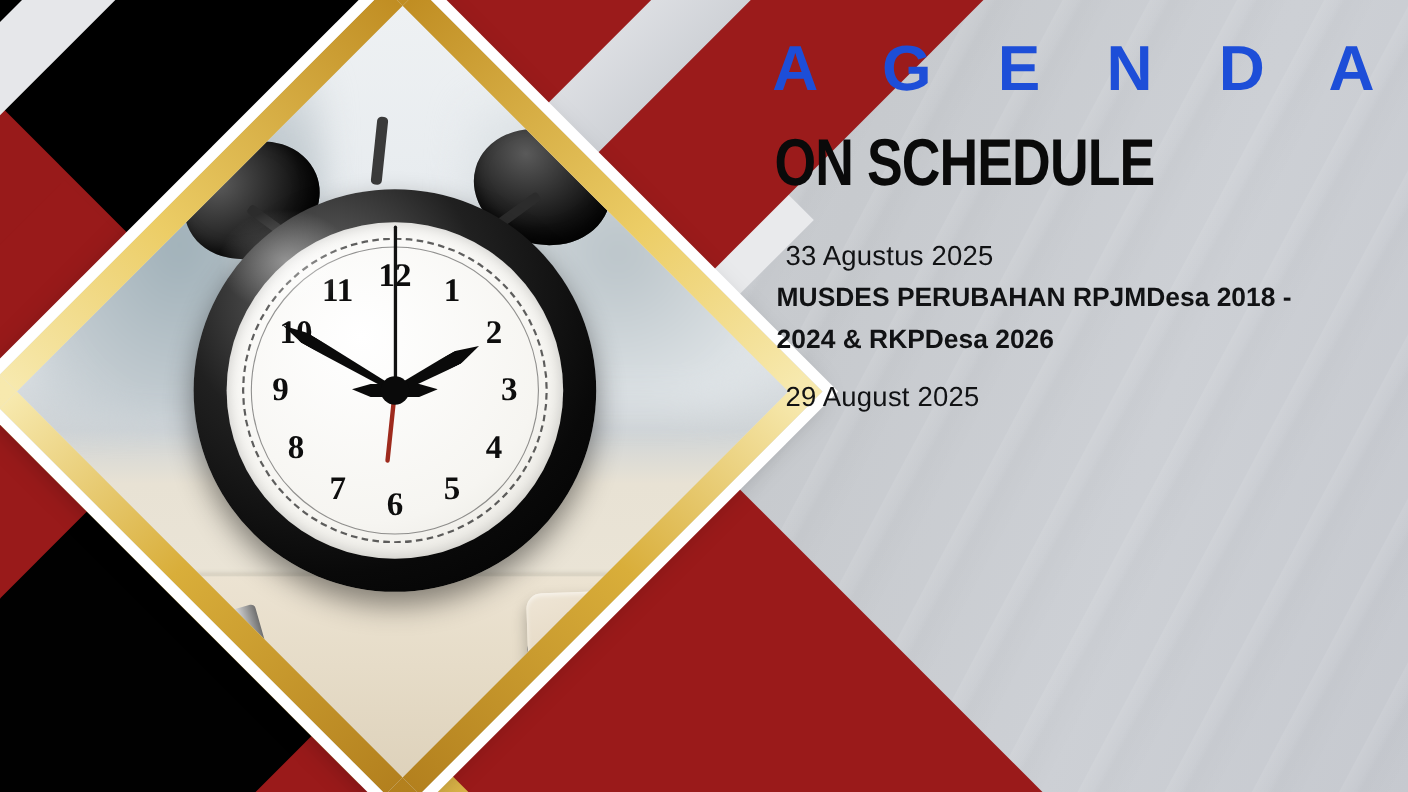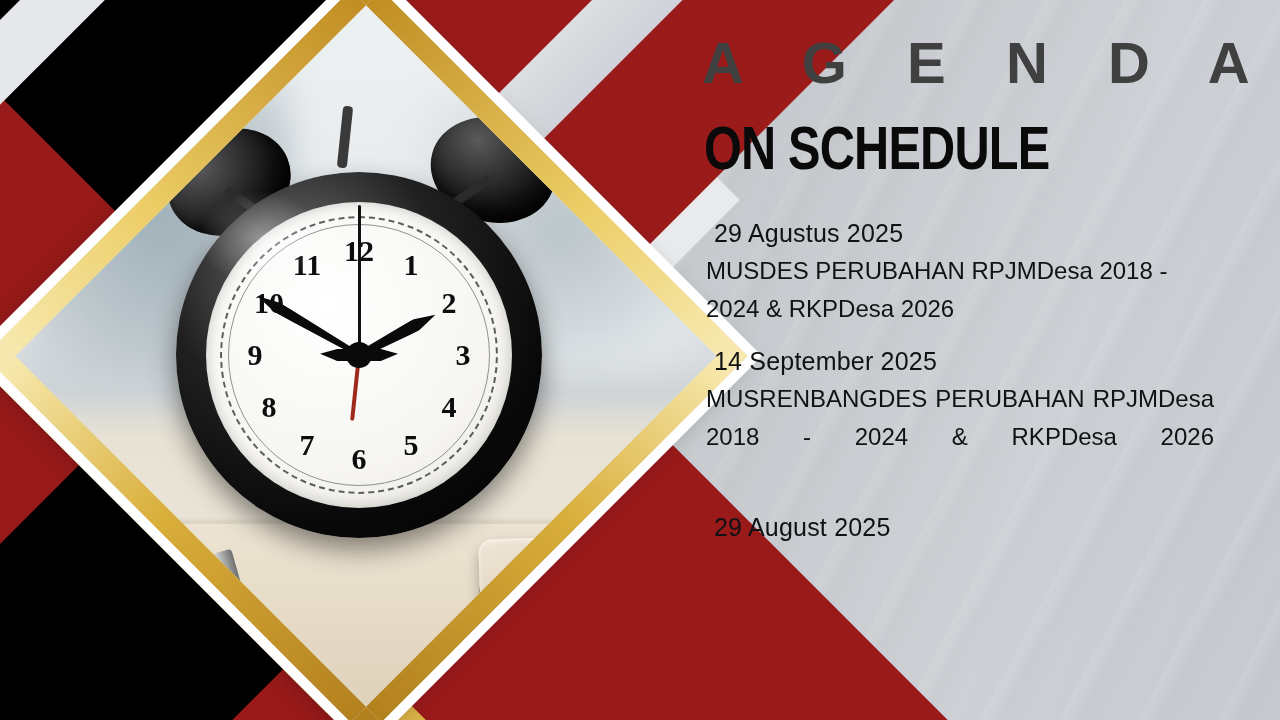--- a/index.html
+++ b/index.html
@@ -388,21 +388,21 @@
   }
   .title-agenda {
     position: absolute;
     left: 10px;
     top: 32px;
     font-family: "Liberation Sans", sans-serif;
     font-weight: 700;
     font-size: 58px;
     line-height: 62px;
     letter-spacing: 22px;
-    color: #404040;
+    color: #1d4ed8;
     white-space: nowrap;
   }
   .title-sub {
     position: absolute;
     left: 12px;
     top: 112px;
     font-family: "Liberation Sans", sans-serif;
     font-weight: 700;
     font-size: 58px;
     line-height: 70px;
@@ -427,21 +427,21 @@
     color: #111214;
     font-weight: 400;
     letter-spacing: .2px;
   }
   .agenda-desc {
     padding-left: 6px;
     padding-right: 14px;
     font-size: 24px;
     line-height: 38px;
     color: #111214;
-    font-weight: 400;
+    font-weight: 700;
     text-align: justify;
     text-justify: inter-word;
   }
   .agenda-desc.no-justify { text-align: left; }
   .agenda-desc::after {
     content: "";
     display: inline-block;
     width: 100%;
   }
   .agenda-desc.no-justify::after { display: none; }
@@ -528,28 +528,24 @@
   </div>
 
   <div class="content">
 
     <div class="title-agenda">A G E N D A</div>
     <div class="title-sub">ON SCHEDULE</div>
 
     <div class="agenda-list">
 
       <div class="agenda-item">
-        <div class="agenda-date">29 Agustus 2025</div>
+        <div class="agenda-date">33 Agustus 2025</div>
         <div class="agenda-desc no-justify">MUSDES PERUBAHAN RPJMDesa 2018 - 2024 &amp; RKPDesa 2026</div>
       </div>
 
-      <div class="agenda-item">
-        <div class="agenda-date">14 September 2025</div>
-        <div class="agenda-desc">MUSRENBANGDES PERUBAHAN RPJMDesa 2018 - 2024 &amp; RKPDesa 2026</div>
-      </div>
 
       <div class="agenda-item">
         <div class="agenda-date">29 August 2025</div>
       </div>
 
     </div>
   </div>
 
 </div>
 

